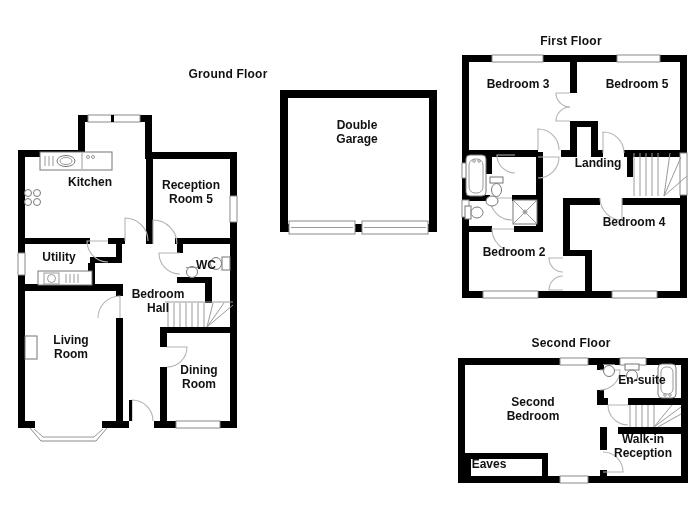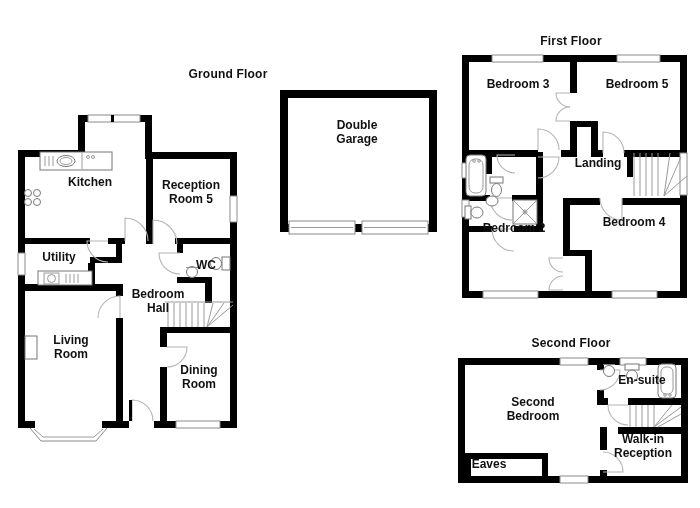--- a/index.html
+++ b/index.html
@@ -265,21 +265,21 @@
 <span class="lbl" style="left:199px;top:377px">Dining
 Room</span>
 
 <span class="lbl" style="left:357px;top:132px">Double
 Garage</span>
 
 <span class="lbl title" style="left:571px;top:41px">First Floor</span>
 <span class="lbl" style="left:518px;top:84px">Bedroom 3</span>
 <span class="lbl" style="left:637px;top:84px">Bedroom 5</span>
 <span class="lbl" style="left:598px;top:163px">Landing</span>
-<span class="lbl" style="left:514px;top:228px">Bedroom 2</span>
+<span class="lbl" style="left:514px;top:252px">Bedroom 2</span>
 <span class="lbl" style="left:634px;top:222px">Bedroom 4</span>
 
 <span class="lbl title" style="left:571px;top:343px">Second Floor</span>
 <span class="lbl" style="left:533px;top:409px">Second
 Bedroom</span>
 <span class="lbl" style="left:642px;top:380px">En-suite</span>
 <span class="lbl" style="left:643px;top:446px">Walk-in
 Reception</span>
 <span class="lbl" style="left:489px;top:464px">Eaves</span>
 

